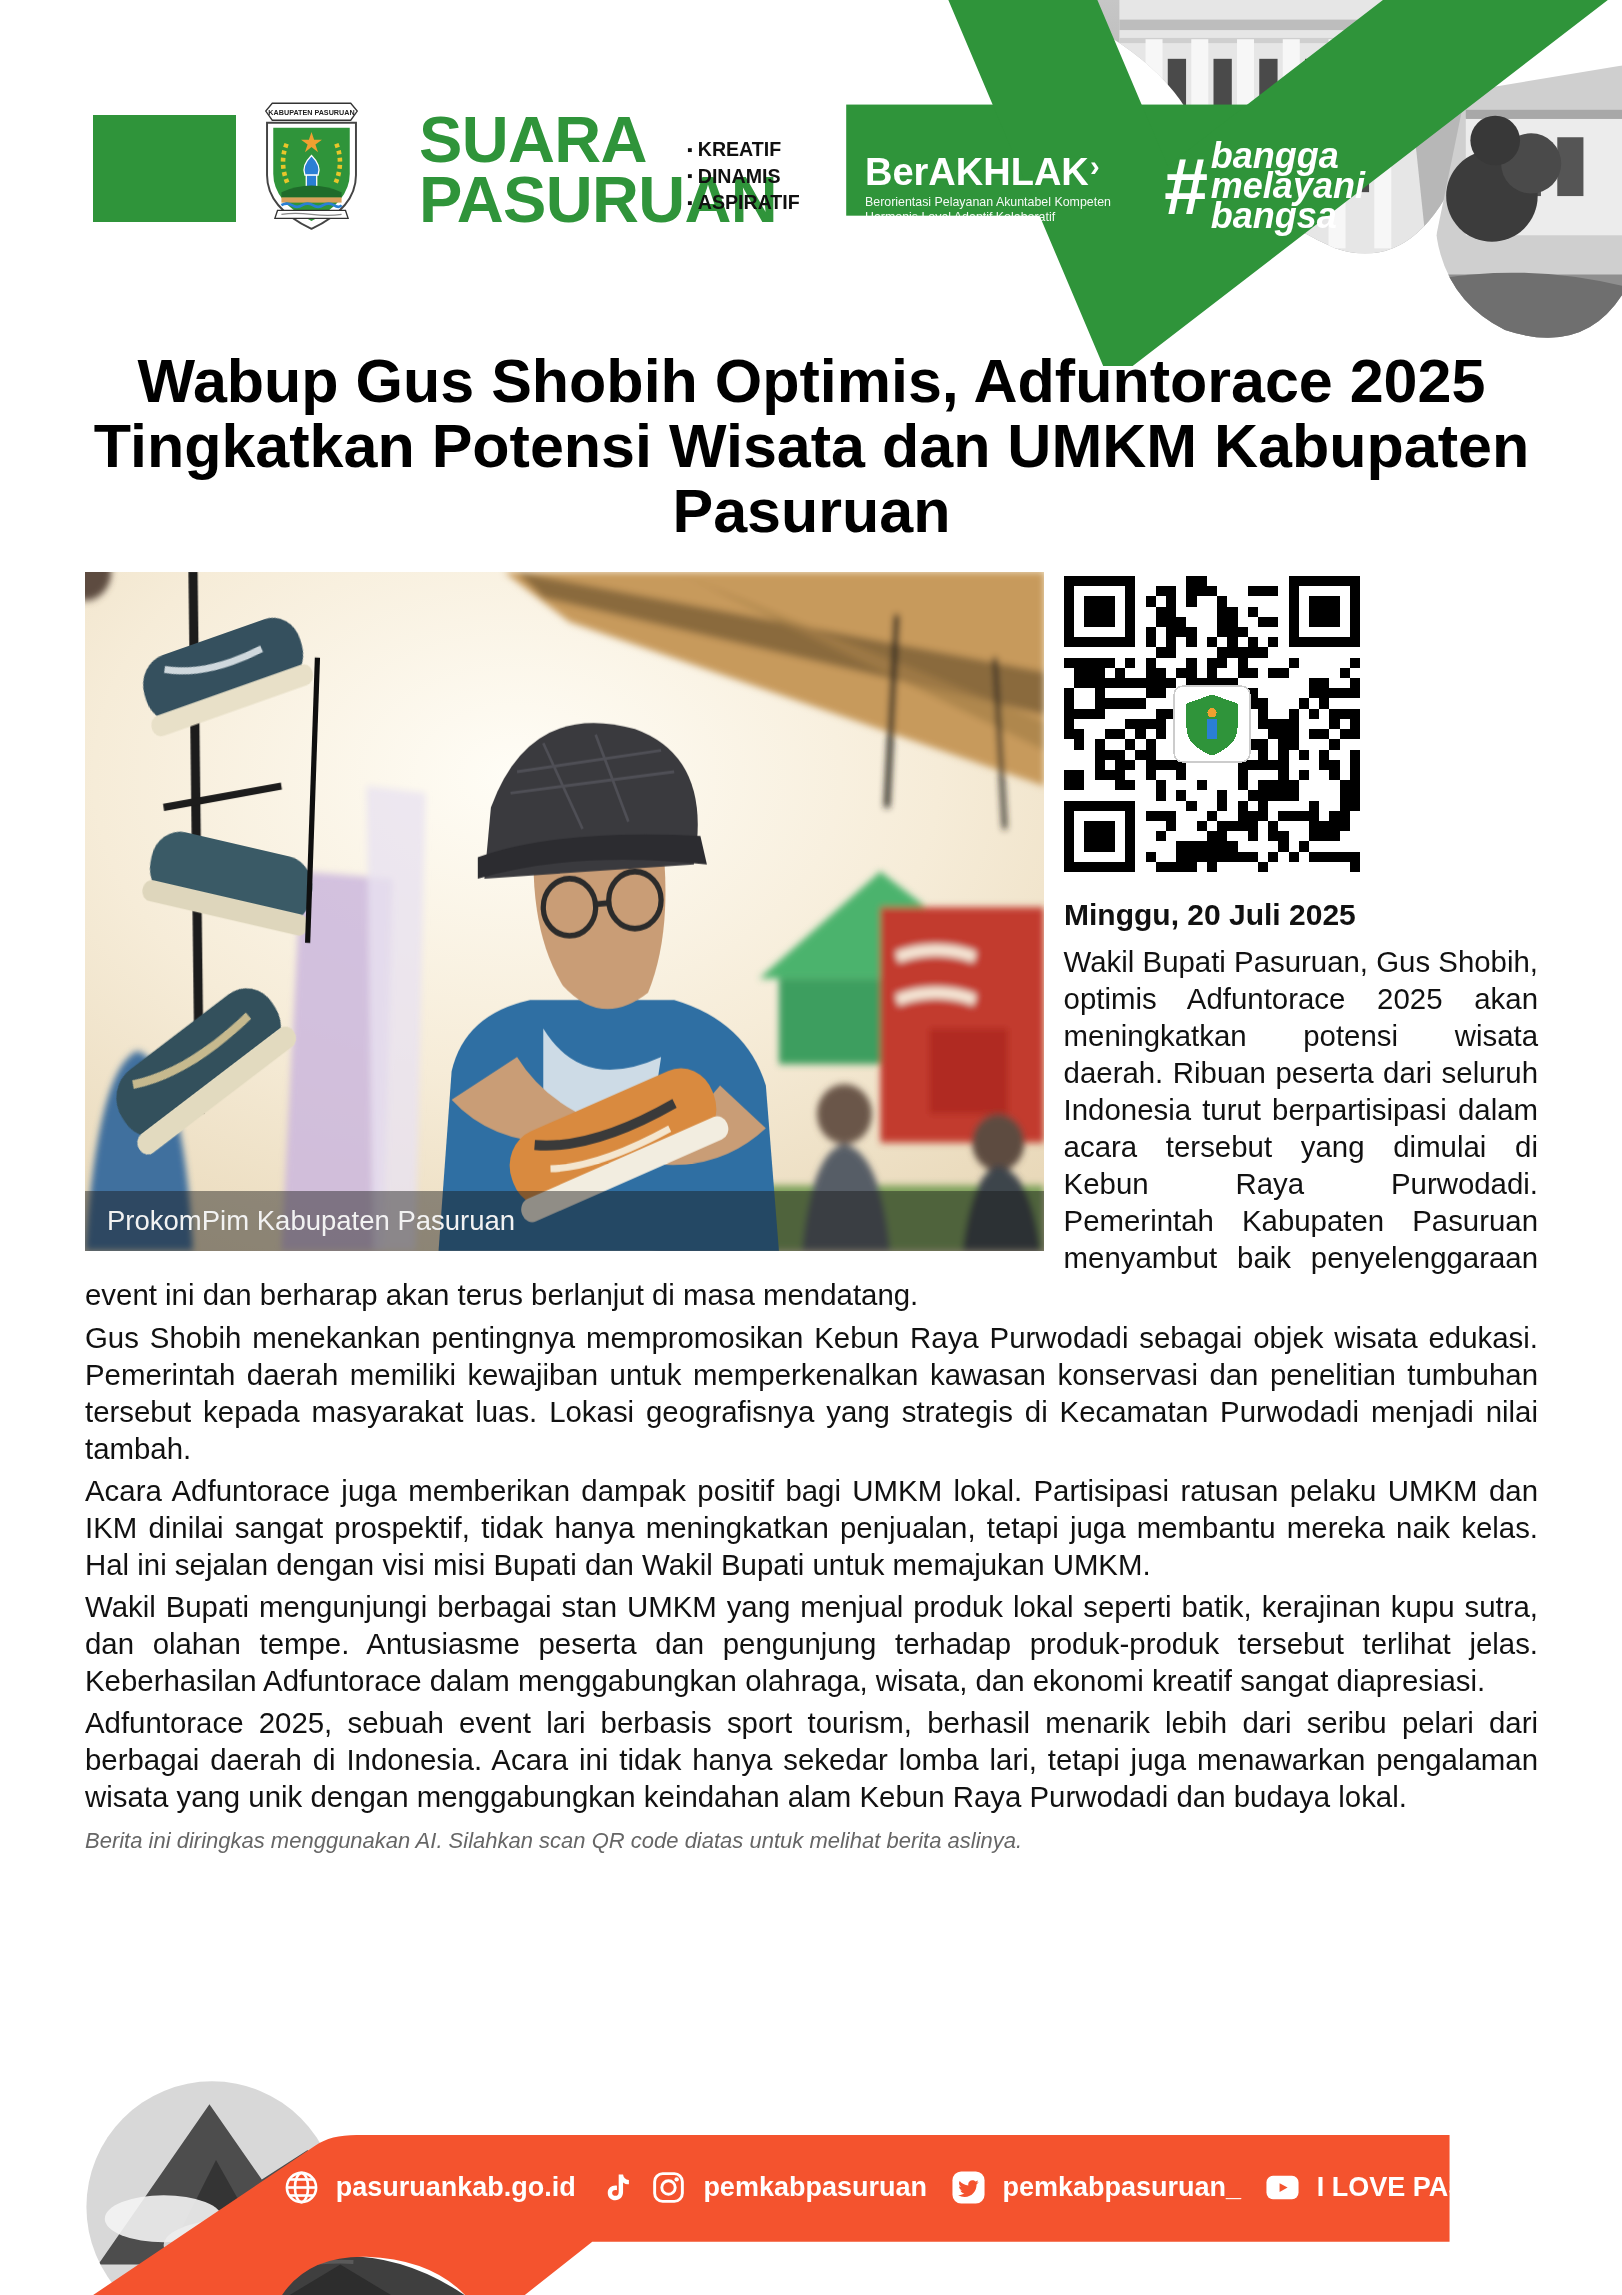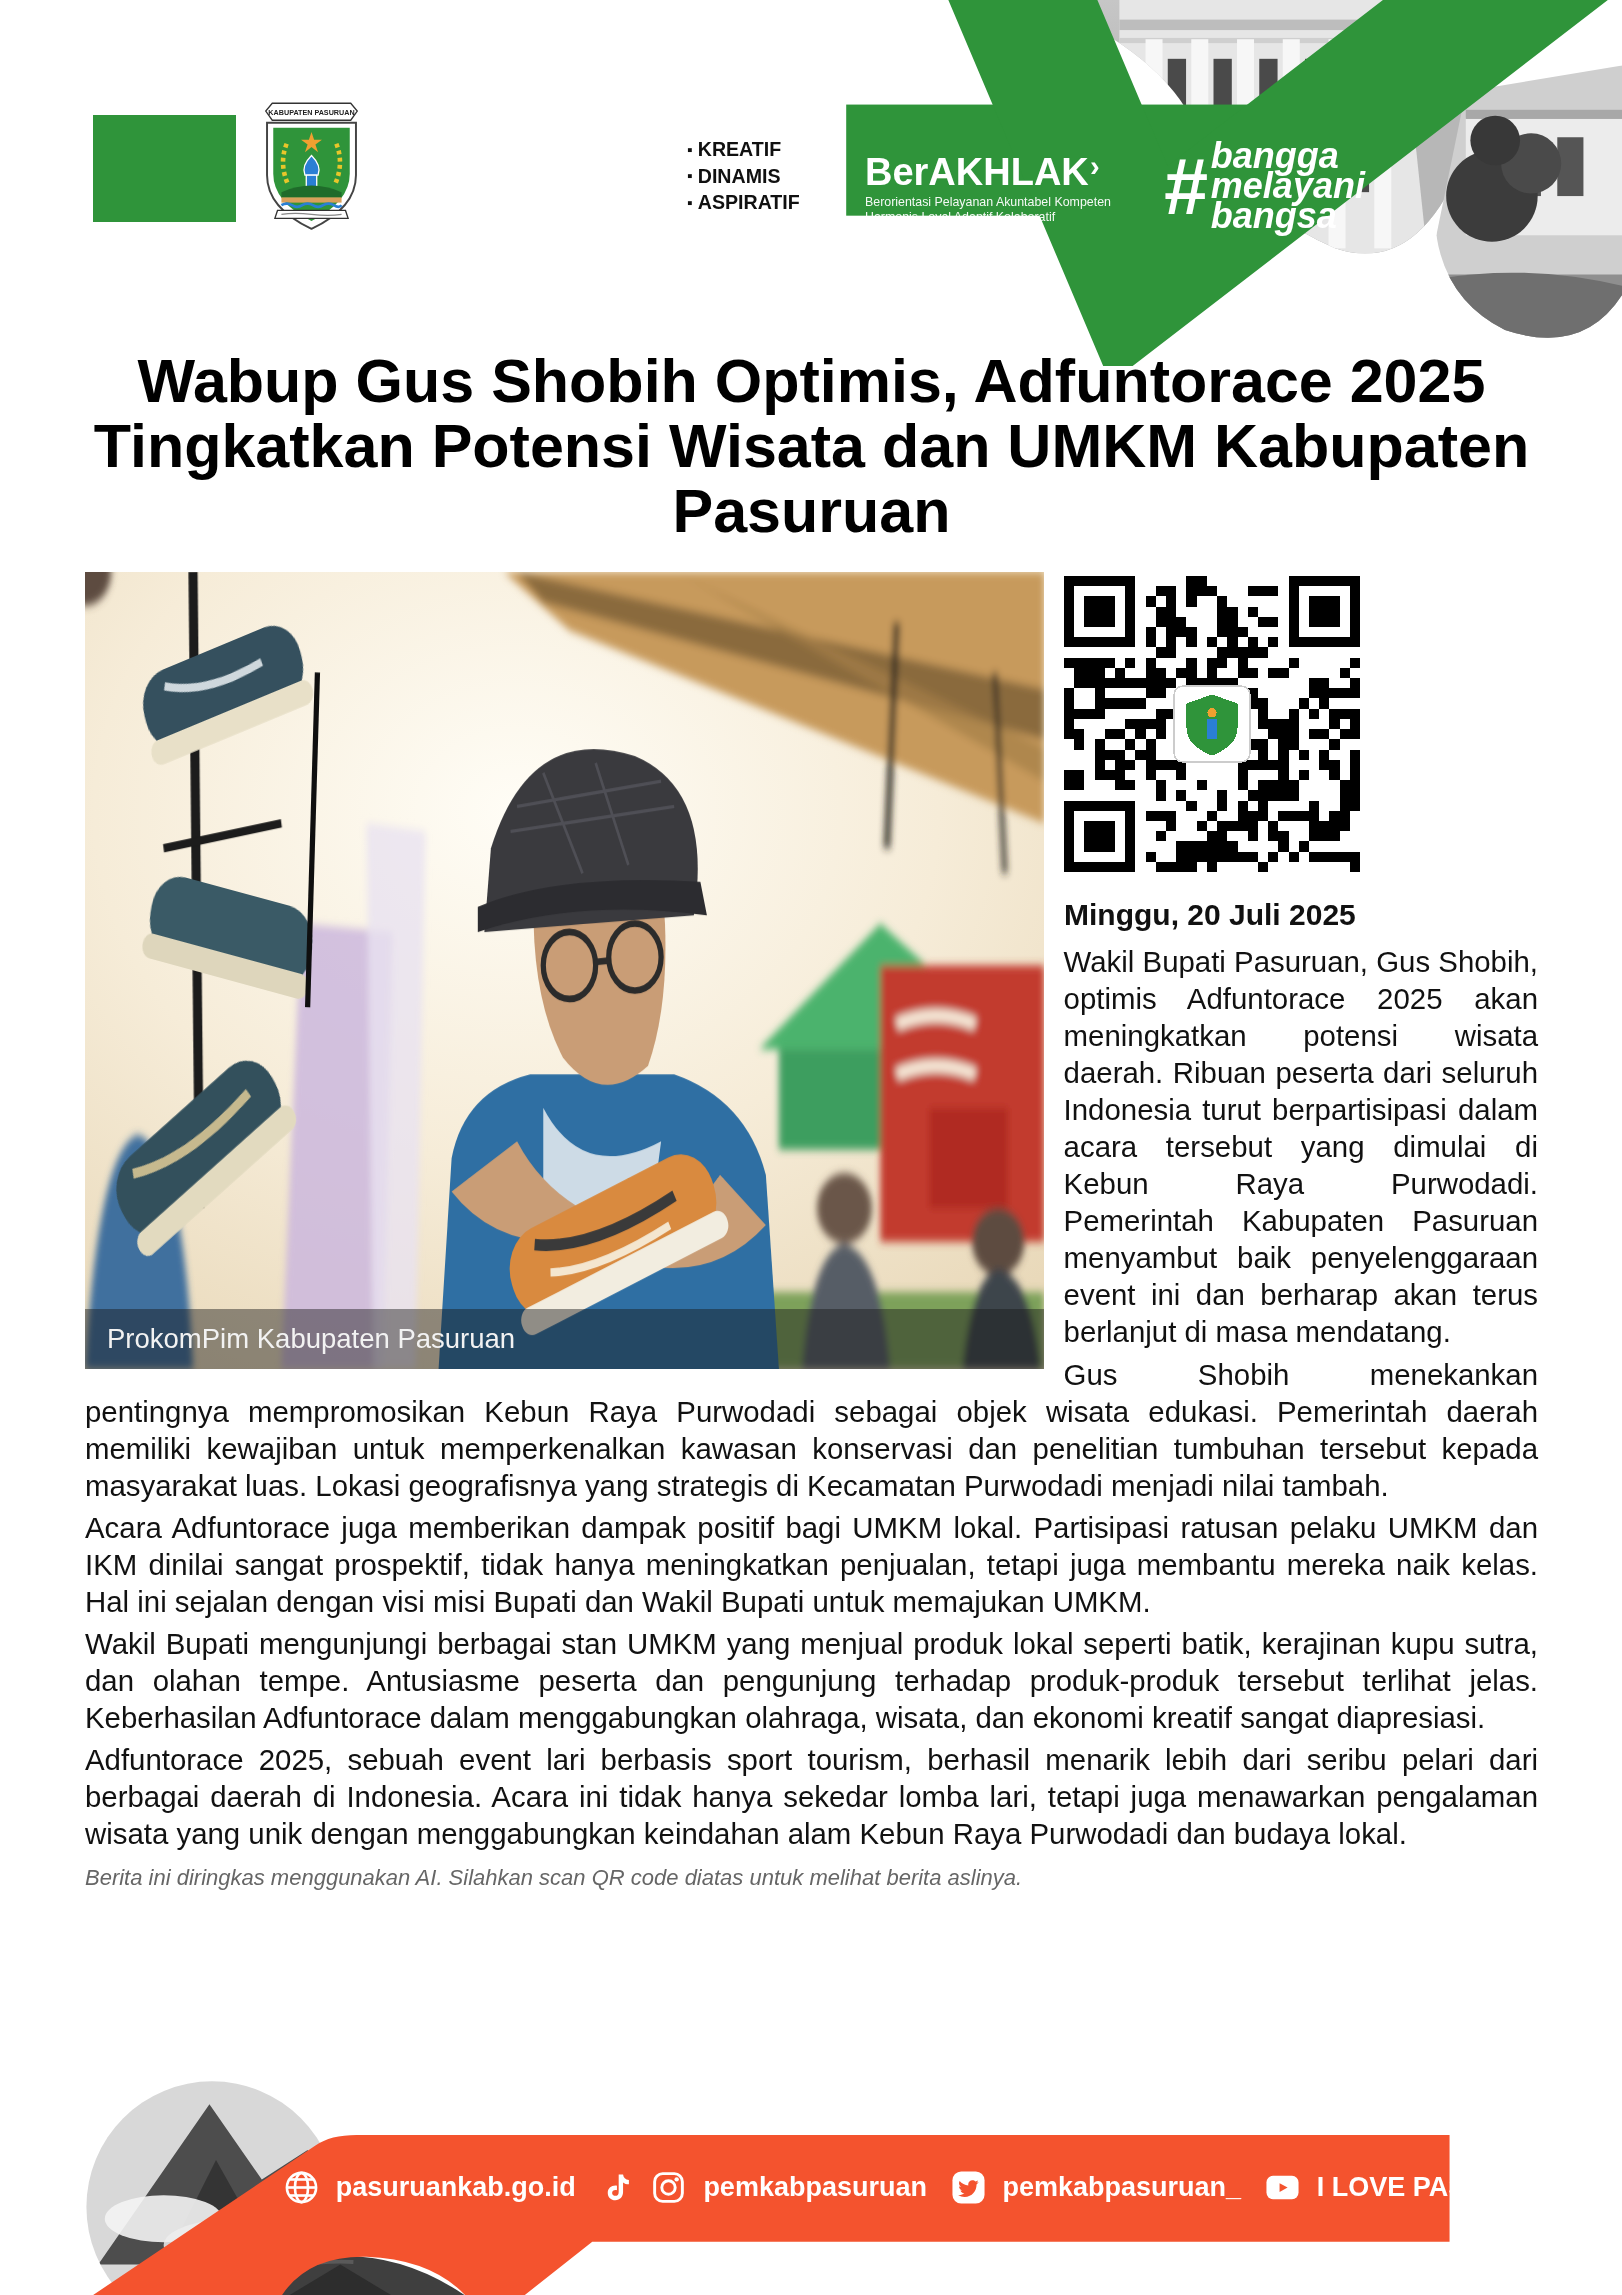--- a/index.html
+++ b/index.html
@@ -31,21 +31,21 @@
   .berakhlak .s{font-size:12.4px;line-height:15px;margin-top:3.9px;opacity:.95;}
   .hashtag{position:absolute;left:1163px;top:141px;color:#fff;display:flex;align-items:center;}
   .hashtag .sym{font-size:79px;font-weight:bold;line-height:65px;margin-right:3.9px;font-style:italic;}
   .hashtag .lines{font-size:36px;font-weight:bold;line-height:30px;font-style:italic;}
   
   .title{margin:9.2px 79px 0;text-align:center;font-size:61px;line-height:65px;font-weight:bold;color:#000;}
   .title span{display:block;}
   
   .content{position:relative;margin:27.5px 85px 0;}
   .content::after{content:"";display:block;clear:both;}
-  .photo{float:left;width:959px;height:797px;margin:0 19.6px 9.2px 0;position:relative;overflow:hidden;background:#a21caf;}
+  .photo{float:left;width:959px;height:679px;margin:0 19.6px 9.2px 0;position:relative;overflow:hidden;background:#a21caf;}
   .photo svg{display:block;width:100%;height:100%;}
   .photo figcaption{position:absolute;left:0;right:0;bottom:0;height:60px;line-height:60px;
     background:rgba(25,25,25,.45);color:#f2f2f2;font-size:27.5px;padding-left:22px;}
   .side{float:right;width:474px;}
   .qr{width:296px;height:296px;margin:3.9px 0 26px;}
   .qr svg{width:100%;height:100%;display:block;}
   .date{font-size:30px;font-weight:bold;margin:0 0 11.8px;}
   .body{font-size:29.4px;line-height:37px;text-align:justify;margin:0 0 5.2px;}
   .ai-note{font-size:22px;line-height:27.5px;font-style:italic;color:#666;margin:11.8px 0 0;}
   
@@ -73,20 +73,24 @@
       <path d="M118,70 Q130,100 116,132" stroke="#E8C62A" stroke-width="7" fill="none" stroke-dasharray="6 5"></path>
       <path d="M80,88 Q96,104 90,118 L70,118 Q64,104 80,88 Z" fill="#2A7FD4" stroke="#fff" stroke-width="2"></path>
       <rect x="72" y="118" width="16" height="26" fill="#2A7FD4" stroke="#fff" stroke-width="2"></rect>
       <path d="M34,144 Q80,124 126,144 L126,152 L34,152 Z" fill="#1F6B2A"></path>
       <rect x="34" y="152" width="92" height="8" fill="#D9A05B"></rect>
       <path d="M34,164 q8,-5 16,0 q8,5 16,0 q8,-5 16,0 q8,5 16,0 q8,-5 16,0 q8,5 12,0" stroke="#2A7FD4" stroke-width="4" fill="none"></path>
       <path d="M28,172 L132,172 L136,184 L24,184 Z" fill="#fff" stroke="#333" stroke-width="2"></path>
       <path d="M34,178 q20,-3 46,0 q26,3 46,0" stroke="#888" stroke-width="2" fill="none"></path>
     </svg>
 
+    <div class="brand">
+      <span>SUARA</span>
+      <span>PASURUAN</span>
+    </div>
 
     <ul class="taglines">
       <li>KREATIF</li>
       <li>DINAMIS</li>
       <li>ASPIRATIF</li>
     </ul>
 
     <svg class="corner-deco" viewBox="0 0 1200 560">
       <defs>
         <linearGradient id="sky1" x1="0" y1="0" x2="0" y2="1">

